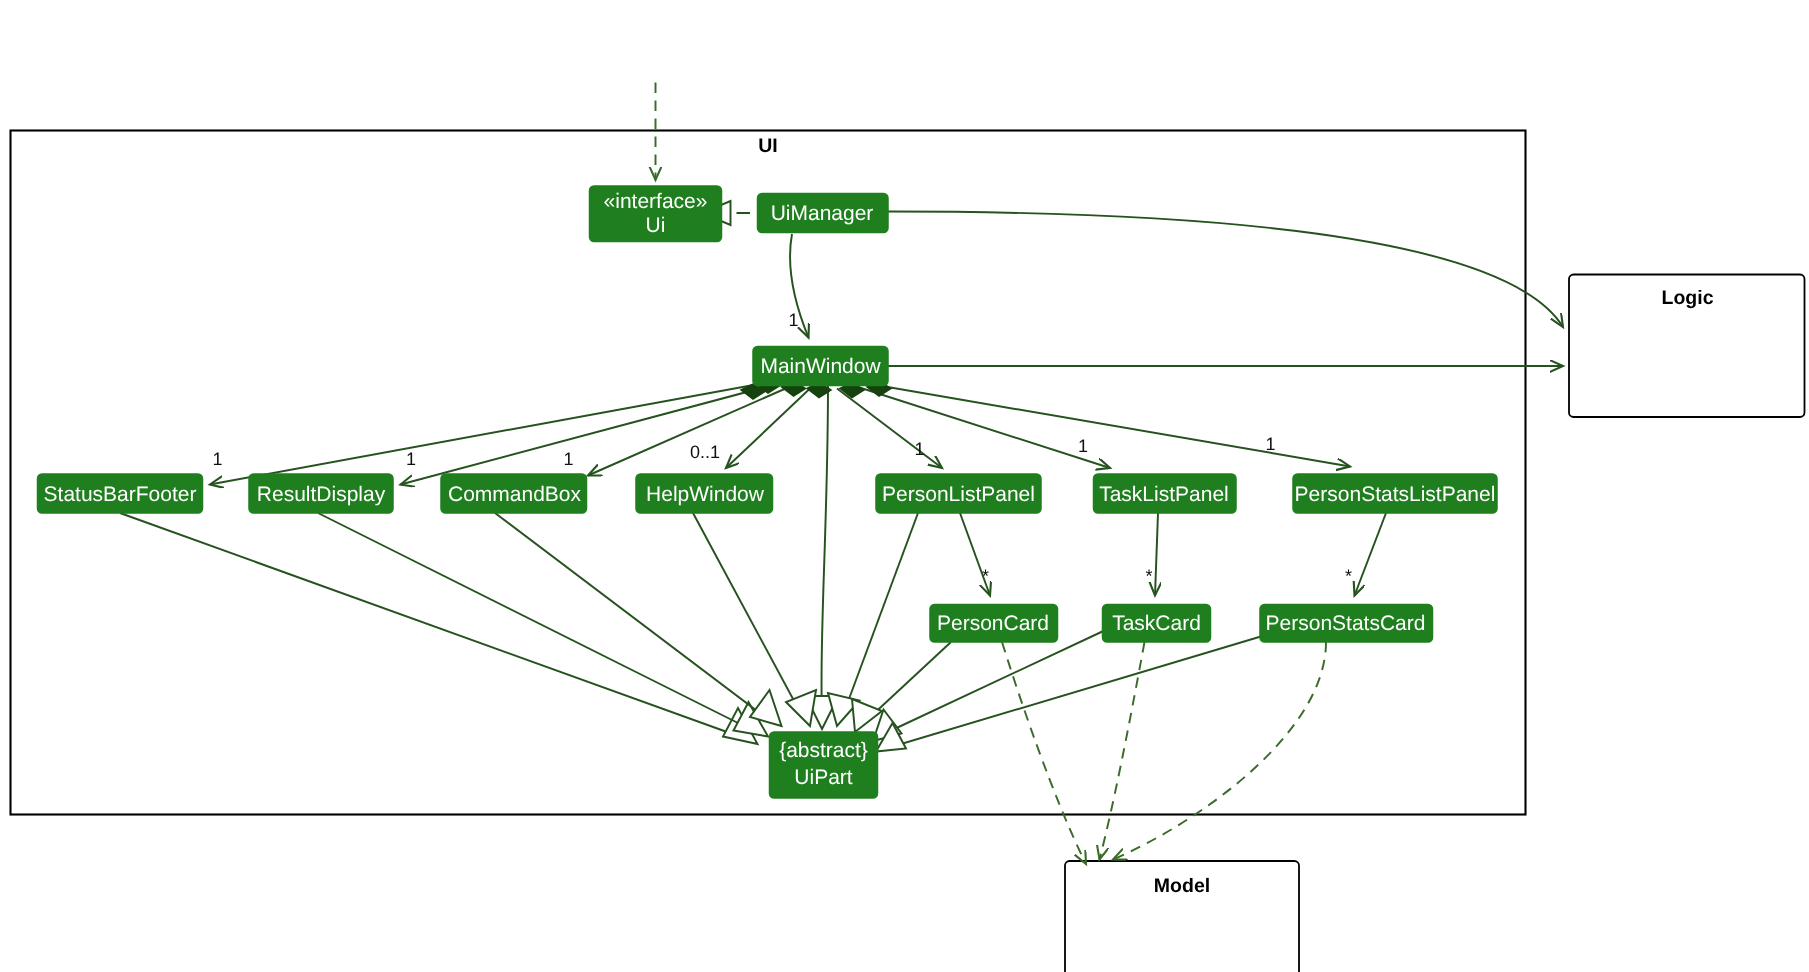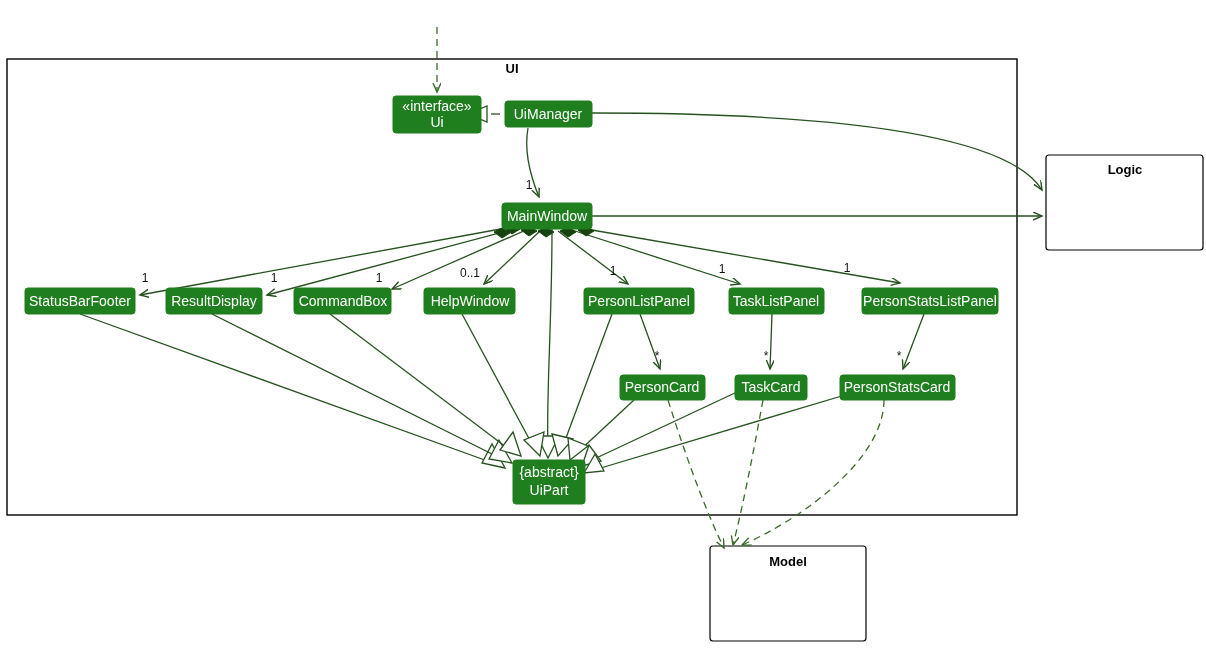--- a/index.html
+++ b/index.html
@@ -10,20 +10,21 @@
   body {
     width: 1206px;
     height: 648px;
     font-family: "Liberation Sans", sans-serif;
     overflow: hidden;
   }
   #diagram-root {
     position: relative;
     width: 1206px;
     height: 501px;
+    margin-top: 28px;
   }
   svg.diagram {
     position: absolute;
     top: 0;
     left: 0;
     width: 1206px;
     height: 648px;
   }
   .pkg-rect {
     fill: #ffffff;

